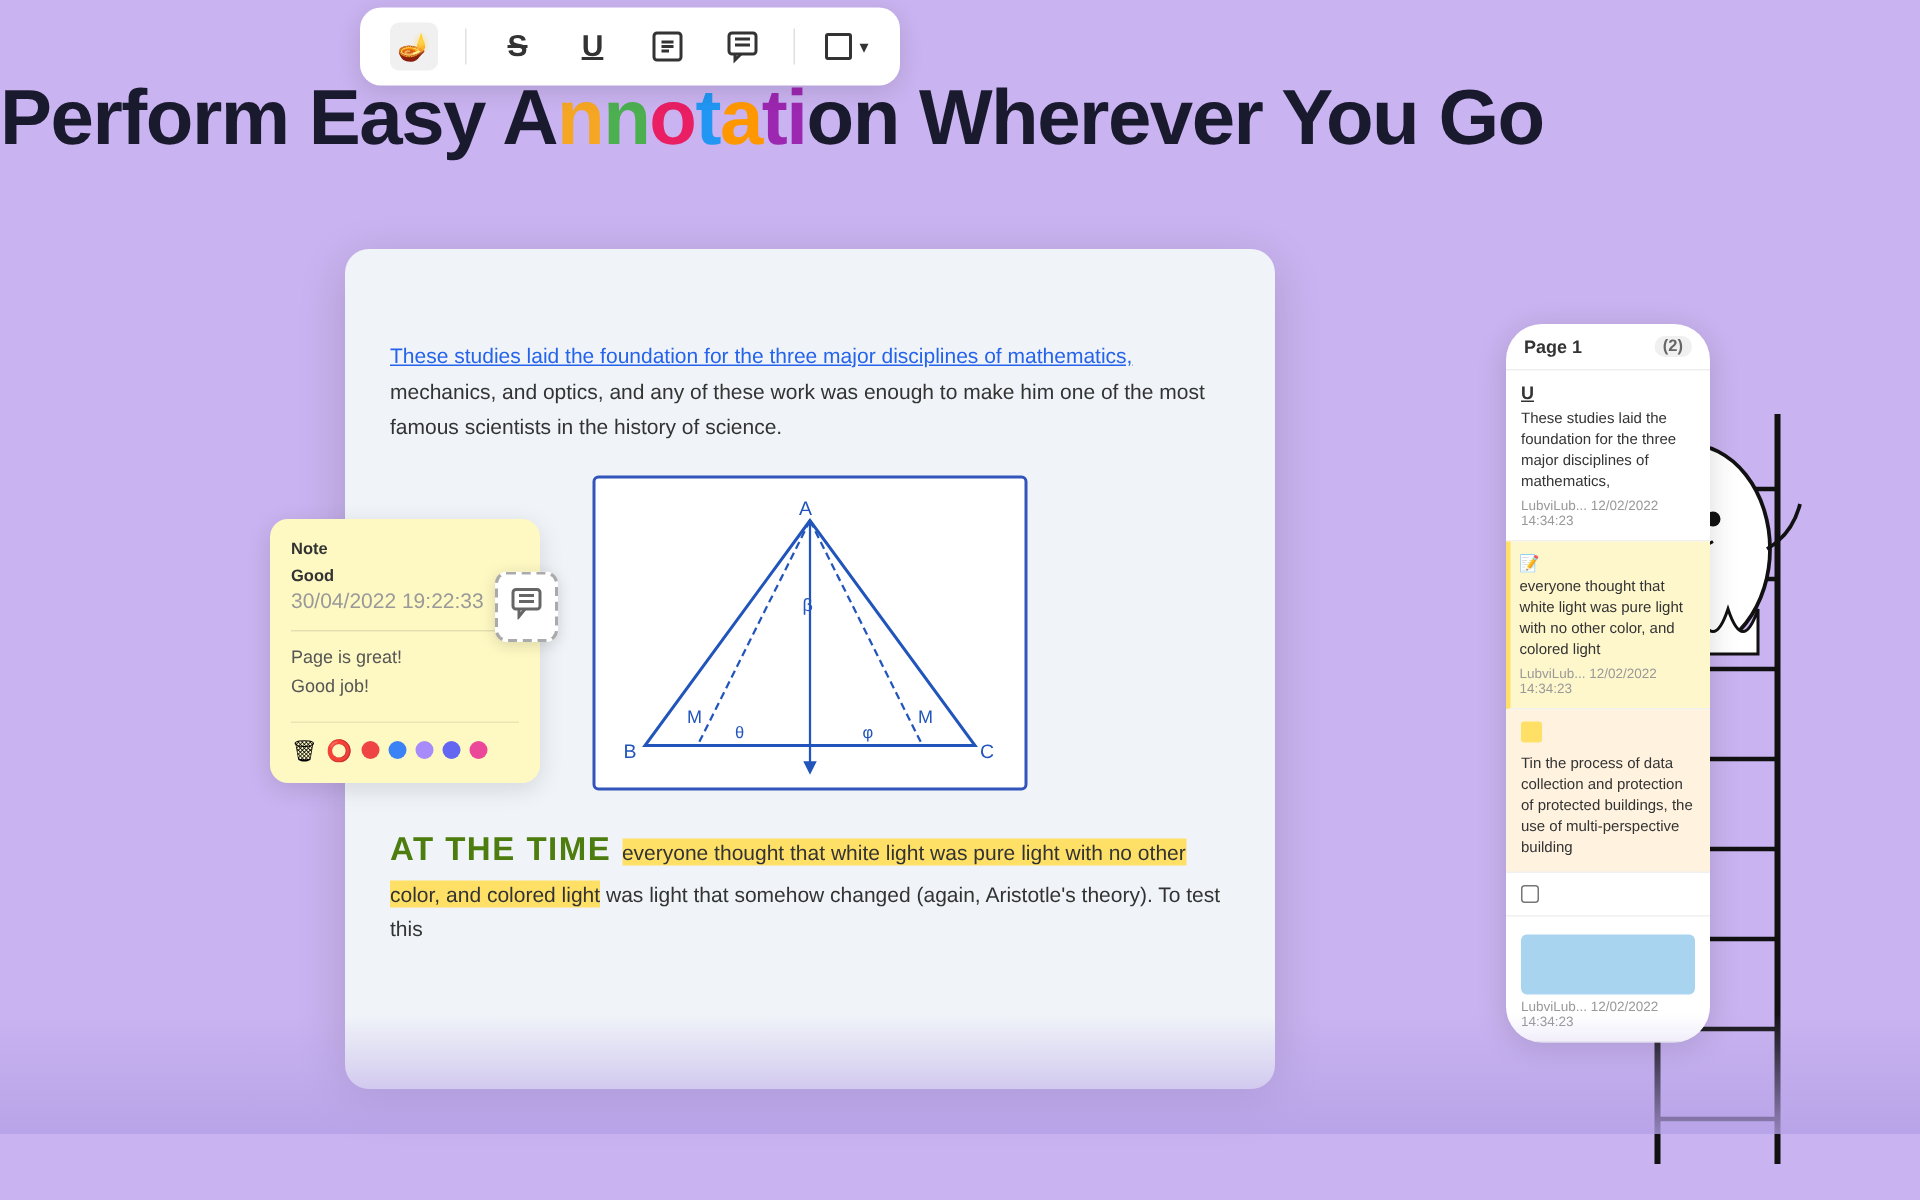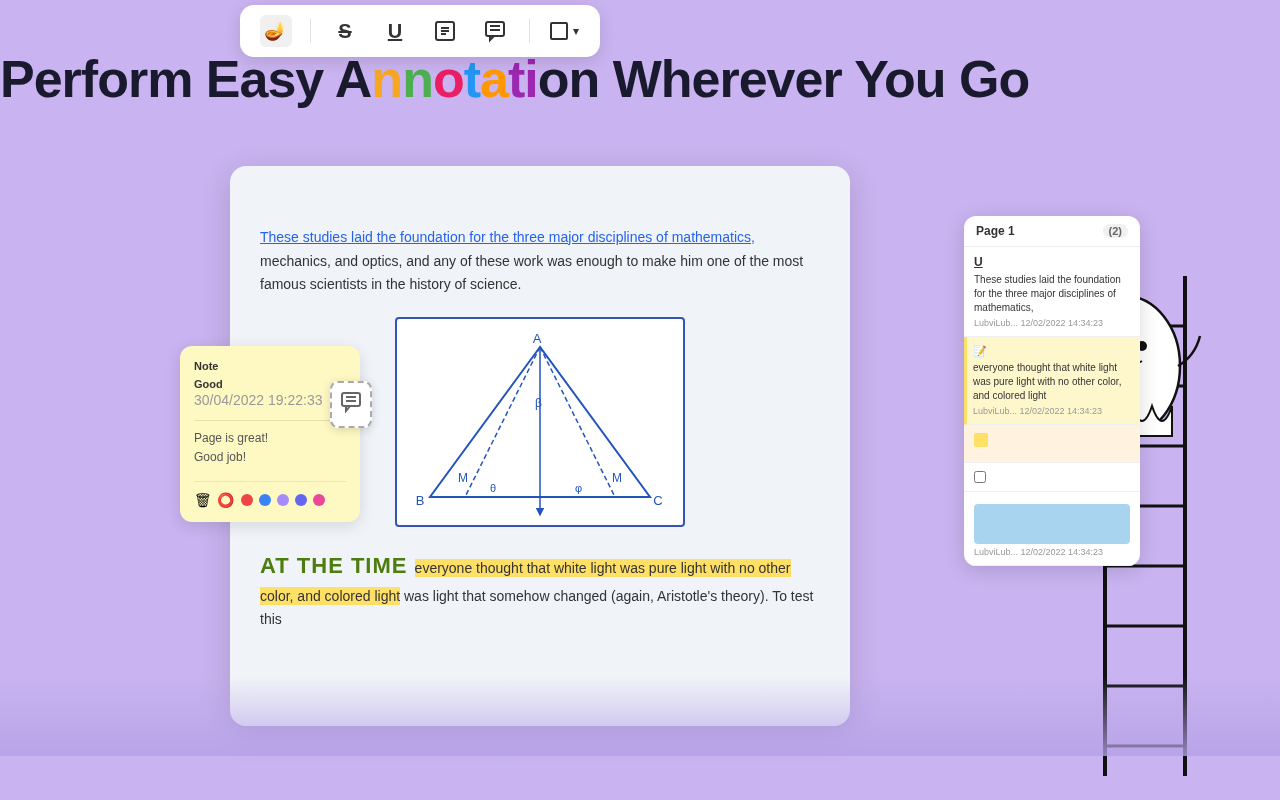--- a/index.html
+++ b/index.html
@@ -132,23 +132,23 @@
       display: flex;
       align-items: center;
       justify-content: center;
     }
 
     
     .annotations-panel {
       position: absolute;
       right: 140px;
       top: 60px;
-      width: 176px;
+      width: 136px;
       background: white;
-      border-radius: 12px;
+      border-radius: 24px;
       box-shadow: 0 4px 20px rgba(0,0,0,0.15);
       overflow: hidden;
       z-index: 15;
     }
 
     .panel-header {
       display: flex;
       align-items: center;
       justify-content: space-between;
       padding: 8px 12px;
@@ -433,20 +433,21 @@
     </div>
 
     <div class="annotation-item annotation-highlight-yellow">
       <div style="font-size:11px;margin-bottom:3px;">📝</div>
       <div class="annotation-text">everyone thought that white light was pure light with no other color, and colored light</div>
       <div class="annotation-meta">LubviLub...  12/02/2022 14:34:23</div>
     </div>
 
     <div class="annotation-item annotation-highlight-orange">
       <div style="font-size:11px;margin-bottom:3px;background:#ffe066;display:inline-block;width:14px;height:14px;border-radius:2px;"></div>
+      <div class="annotation-text">Tin the process of data collection and protection of protected buildings, the use of multi-perspective building</div>
     </div>
 
     <div class="annotation-item">
       <div class="checkbox-item">
         <input type="checkbox" style="width: 12px; height: 12px;">
       </div>
     </div>
 
     <div class="annotation-item">
       <div class="annotation-color-box"></div>

